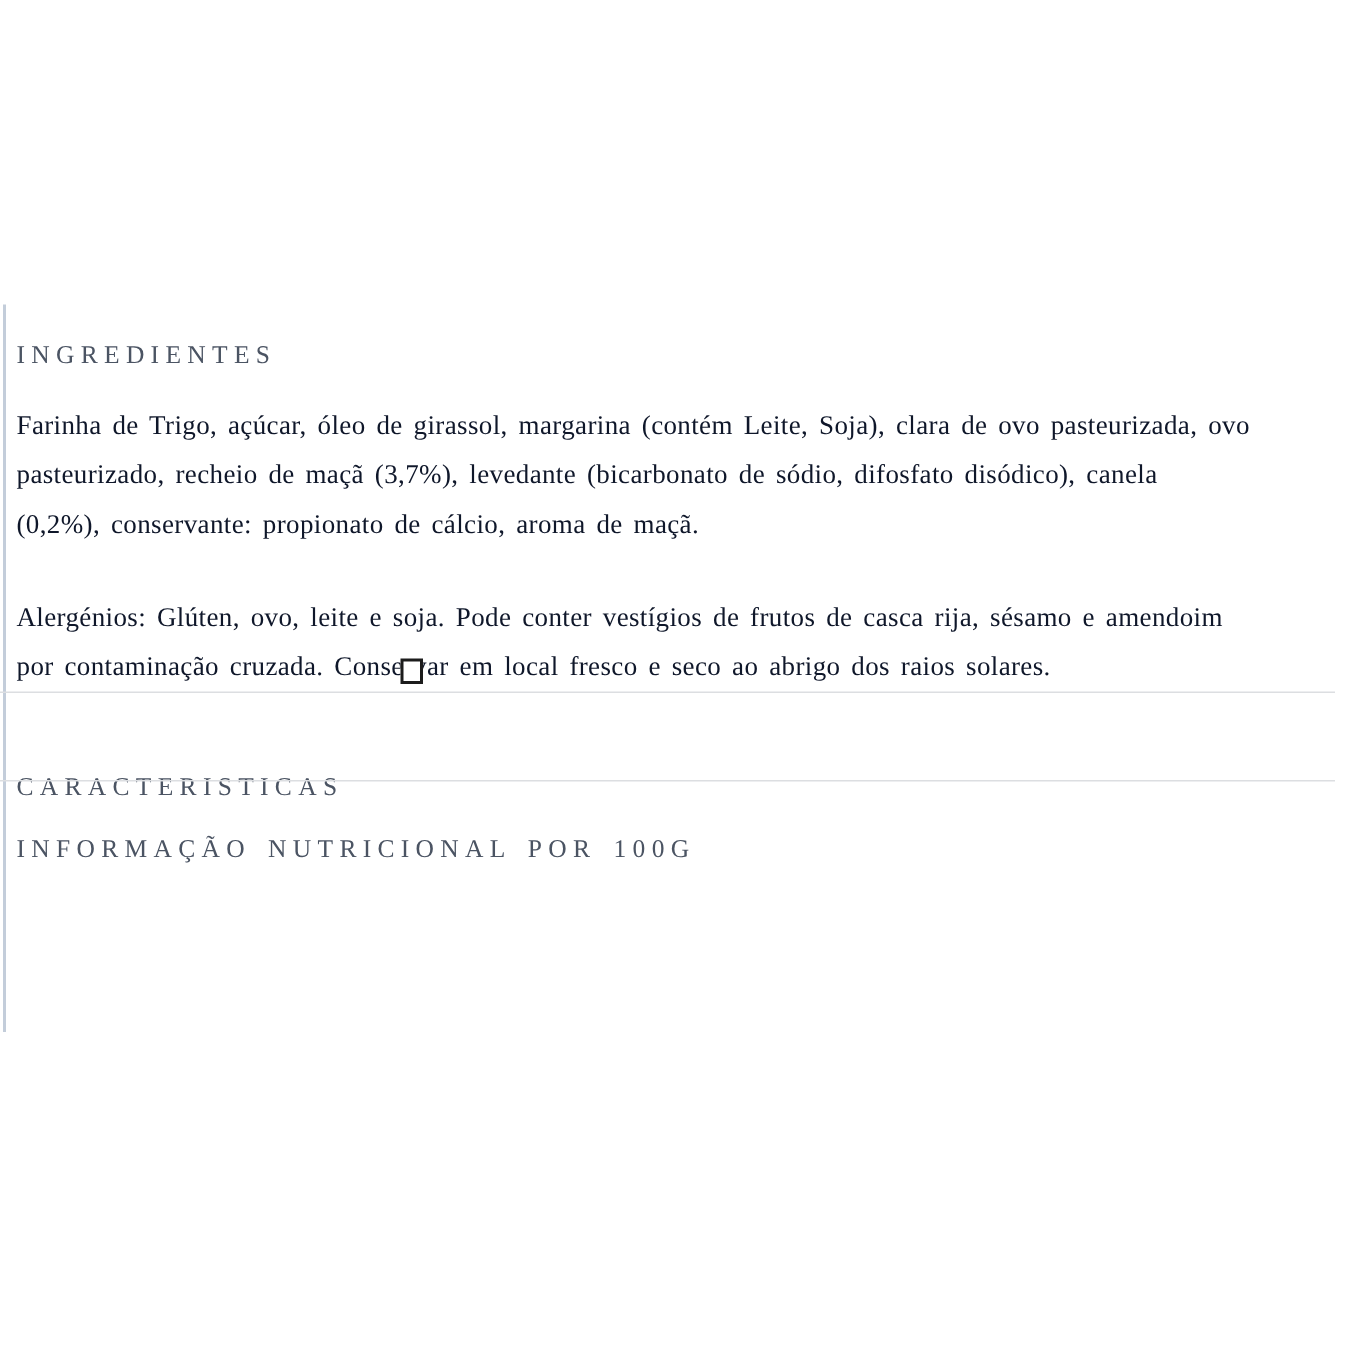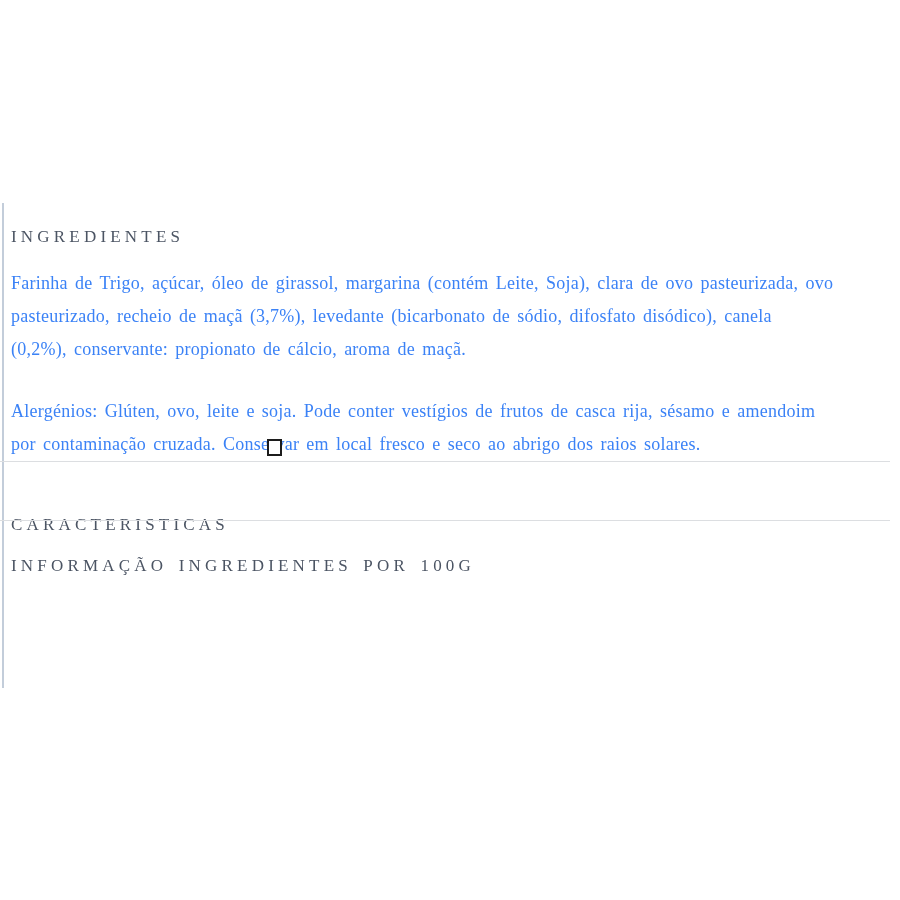--- a/index.html
+++ b/index.html
@@ -37,21 +37,21 @@
   .title-characteristics { top: 501px; }
   .title-nutrition     { top: 542px; }
   .body-text {
     position: absolute;
     left: 11px;
     width: 882px;
     font-size: 18px;
     line-height: 33px;
     letter-spacing: 0.25px;
     word-spacing: 2.5px;
-    color: #3b82f6;
+    color: #0f172a;
     white-space: pre-line;
   }
   .ingredients-body { top: 249px; }
   .allergens-body   { top: 377px; }
   .nutrition-body   { top: 580px; }
   .missing-glyph {
     position: absolute;
     left: 267px;
     top: 439px;
     width: 11px;
@@ -86,16 +86,16 @@
 por contaminação cruzada. Conservar em local fresco e seco ao abrigo dos raios solares.</p>
 
   <span class="missing-glyph"></span>
 
   <div class="divider divider-1"></div>
 
   <h2 class="section-title title-characteristics">CARACTERISTICAS</h2>
 
   <div class="divider divider-2"></div>
 
-  <h2 class="section-title title-nutrition">INFORMAÇÃO INGREDIENTES POR 100G</h2>
+  <h2 class="section-title title-nutrition">INFORMAÇÃO NUTRICIONAL POR 100G</h2>
 
 
 </div>
 
 </body></html>

